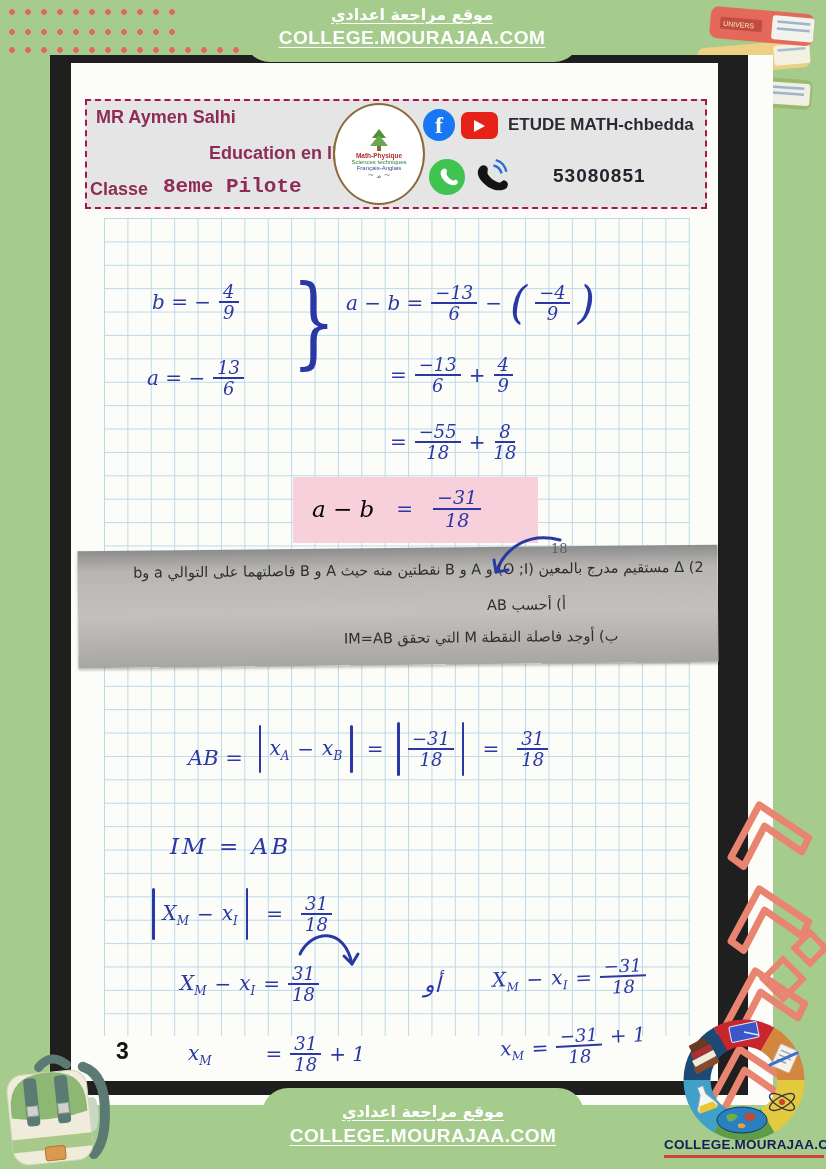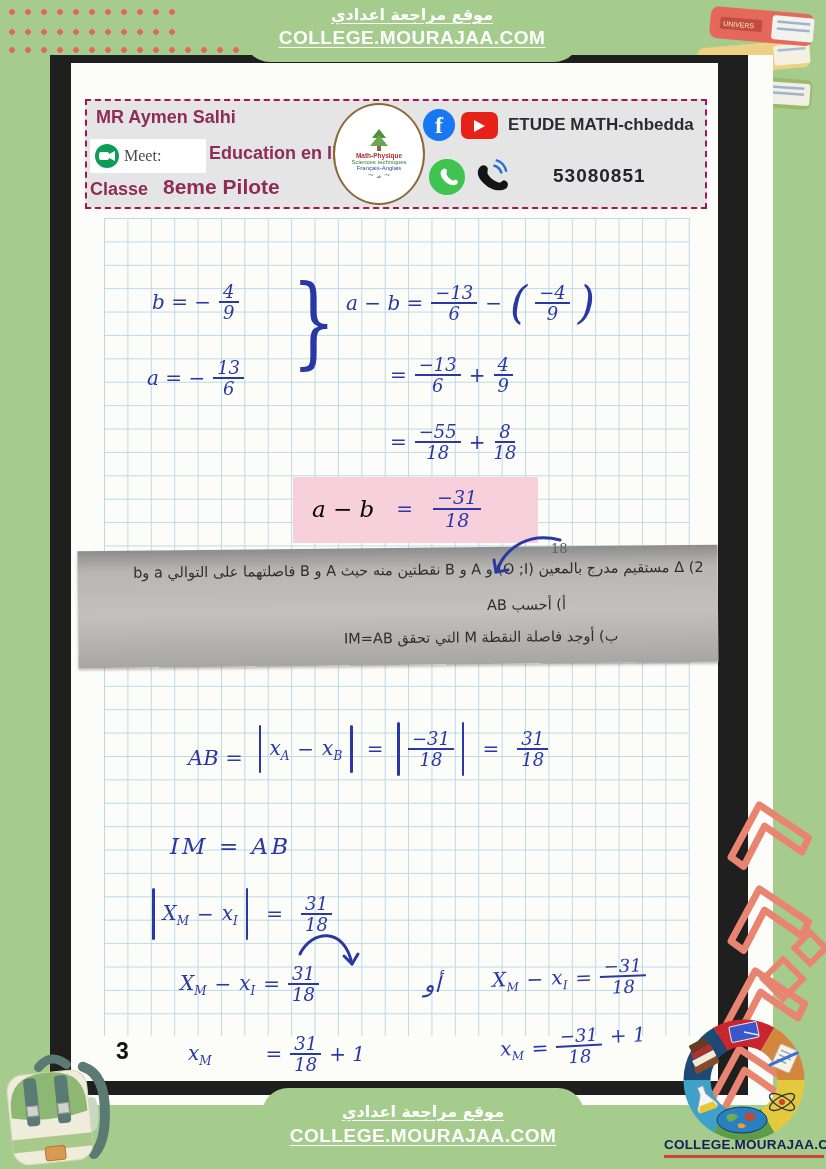--- a/index.html
+++ b/index.html
@@ -87,31 +87,23 @@
   </g>
 </svg>
 
 <div class="abs sheet" style="left:50px;top:55px;width:723px;height:1050px;"></div>
 <div class="abs frame" style="left:50px;top:55px;width:698px;height:1040px;"></div>
 
 <div class="abs graph" style="left:104px;top:218px;width:586px;height:818px;"></div>
 
 <div class="abs tbox" style="left:85px;top:99px;width:622px;height:110px;">
   <div class="abs maroon" style="left:9px;top:6px;font-size:18px;">MR  Aymen Salhi</div>
-  <div class="abs" style="left:3px;top:38px;width:116px;height:34px;background:#fff;display:flex;align-items:center;gap:4px;padding-left:4px;">
-    <svg width="26" height="26" viewBox="0 0 26 26">
-      <circle cx="13" cy="13" r="12" fill="#0c9d58"></circle>
-      <rect x="5" y="9" width="10" height="8" rx="2" fill="#fff"></rect>
-      <path d="M15 11 L21 8 L21 18 L15 15 Z" fill="#fff"></path>
-    </svg>
-    <span style="font-size:16px;color:#4a4a4a;font-family:'Liberation Serif',serif;">Meet:</span>
-  </div>
   <div class="abs maroon" style="left:122px;top:42px;font-size:18px;">Education en ligne</div>
   <div class="abs maroon" style="left:3px;top:78px;font-size:18px;">Classe</div>
-  <div class="abs maroon" style="left:76px;top:74px;font-size:21px;font-family:Liberation Sans, sans-serif;">8eme Pilote</div>
+  <div class="abs maroon" style="left:76px;top:74px;font-size:21px;font-family:Liberation Mono, monospace;">8eme Pilote</div>
 
   <div class="abs" style="left:246px;top:2px;width:92px;height:102px;background:#fff;border-radius:50%;border:2px solid #8a6a3a;display:flex;flex-direction:column;align-items:center;justify-content:center;overflow:hidden;">
     <svg width="26" height="24" viewBox="0 0 26 24">
       <polygon points="13,1 20,10 6,10" fill="#4f8f3a"></polygon>
       <polygon points="13,7 22,18 4,18" fill="#69a84f"></polygon>
       <rect x="11" y="18" width="4" height="5" fill="#8a6a3a"></rect>
     </svg>
     <div style="font-size:6.5px;color:#b03030;font-weight:bold;">Math-Physique</div>
     <div style="font-size:6px;color:#2f7d3a;">Sciences techniques</div>
     <div style="font-size:6px;color:#2f4d9d;">Français-Anglais</div>

